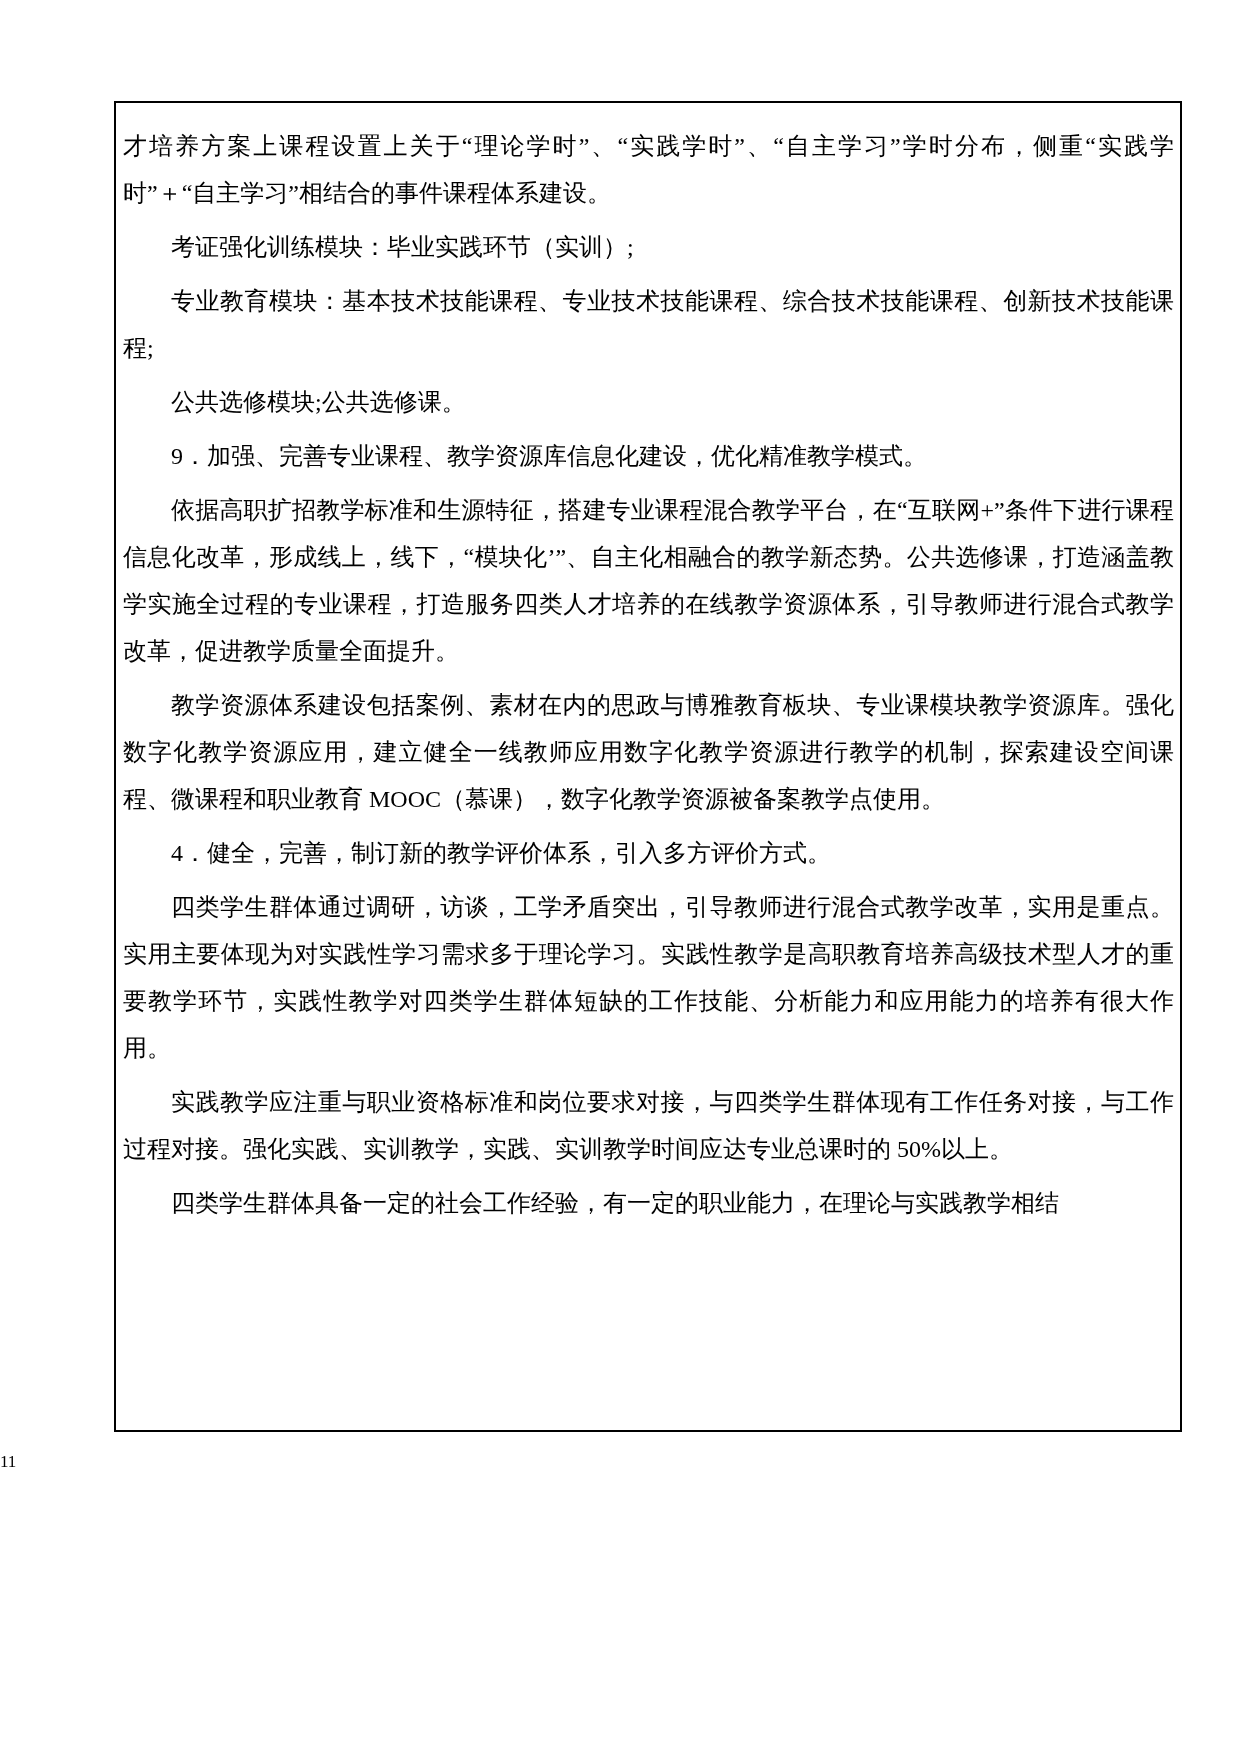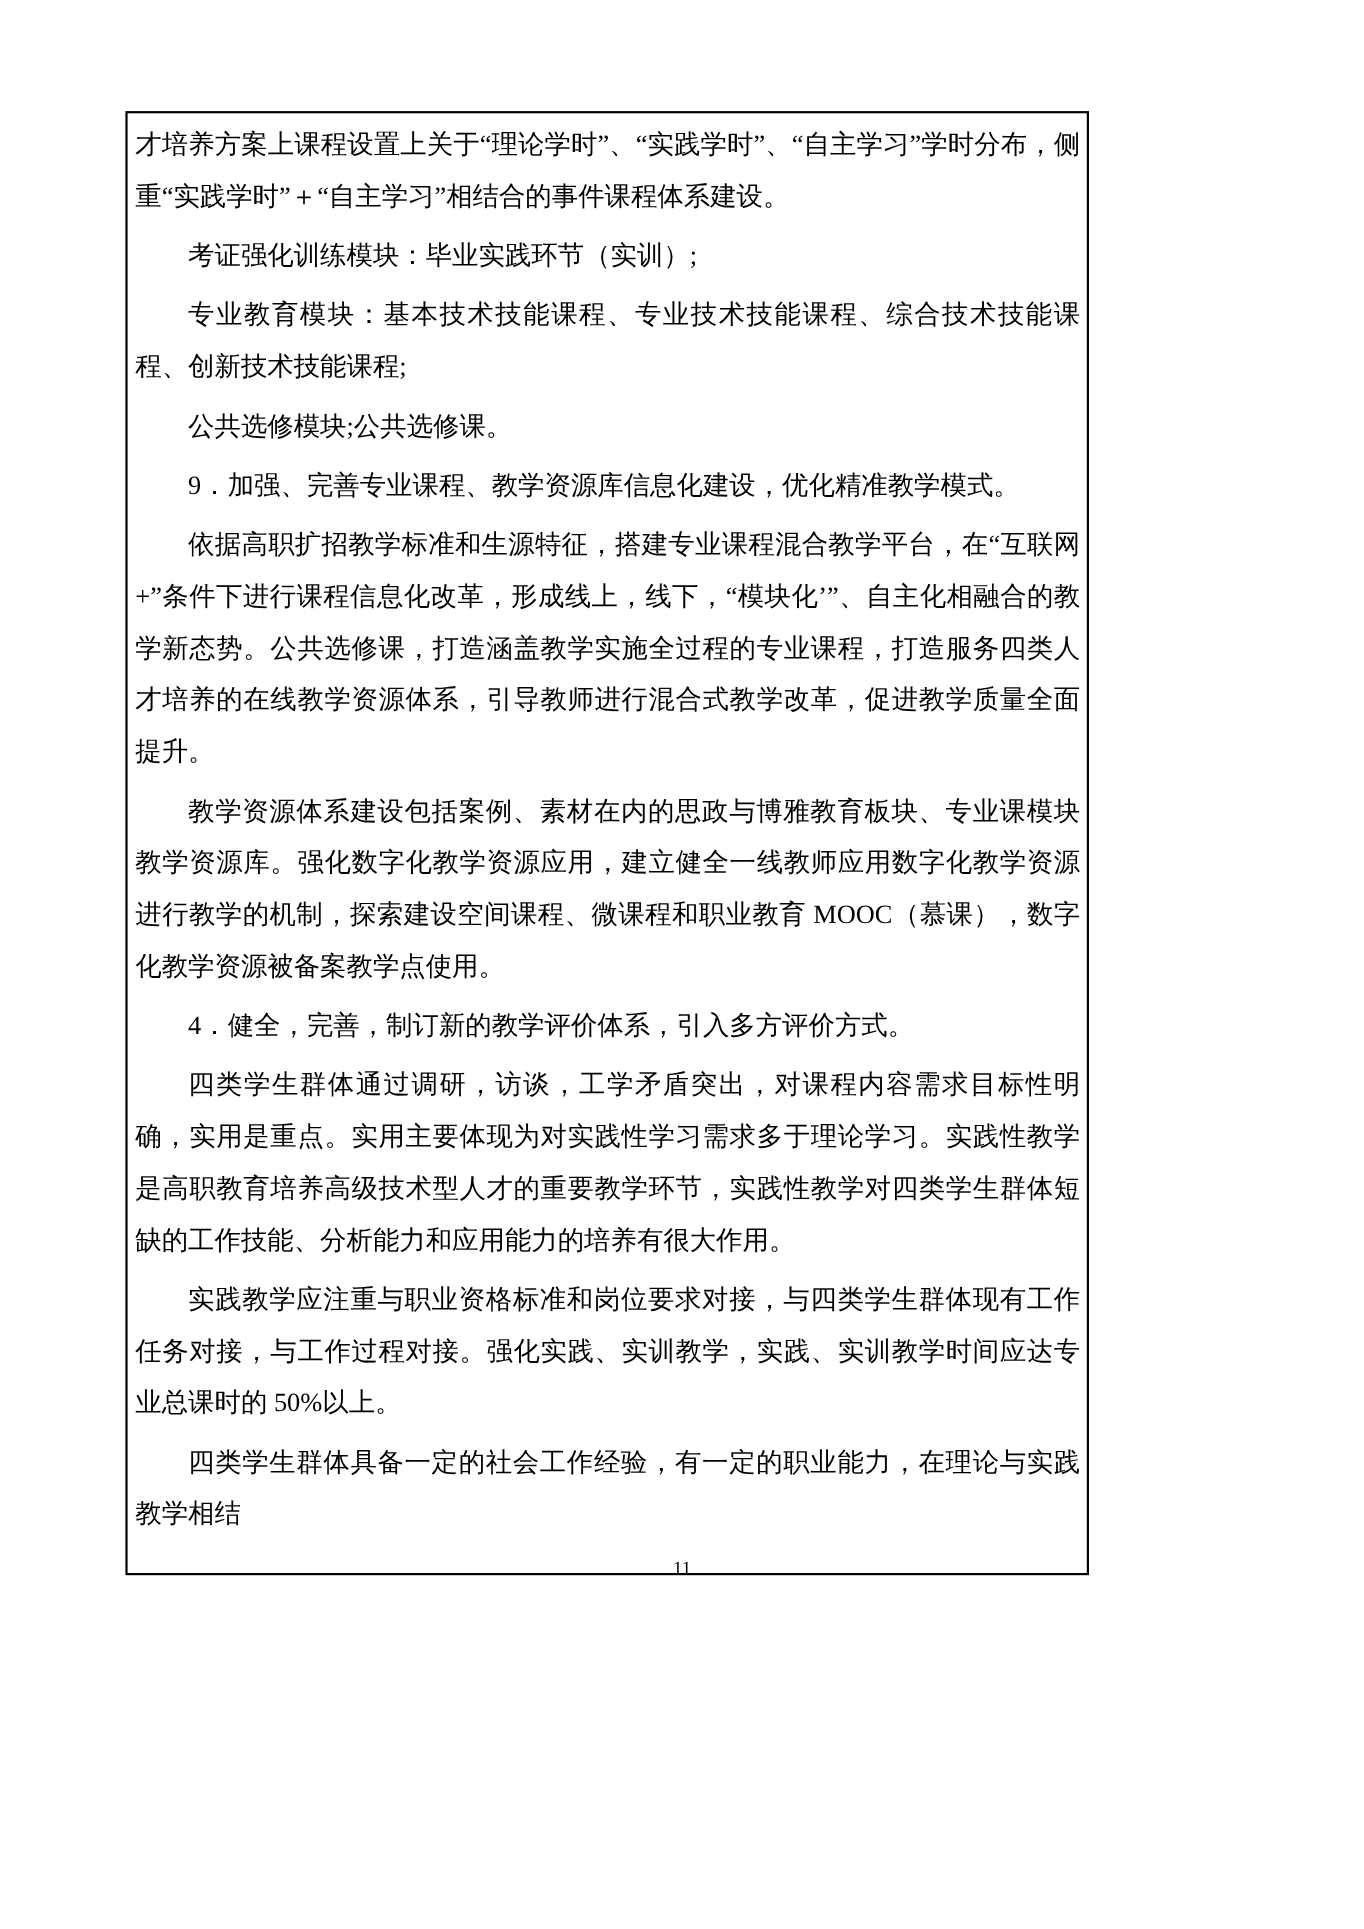--- a/index.html
+++ b/index.html
@@ -13,59 +13,59 @@
     height: 1754px;
     background: #ffffff;
     color: #000000;
     font-family: "Liberation Serif", "DejaVu Serif", serif;
     overflow: hidden;
   }
   .frame {
     position: absolute;
     left: 114px;
     top: 101px;
-    width: 876px;
+    width: 1068px;
     height: 1331px;
     box-sizing: border-box;
     border: 2px solid #000000;
-    padding: 6px 6px 0 7px;
+    padding: 20px 6px 0 7px;
     overflow: hidden;
   }
   .para {
     margin: 0 0 7px 0;
     font-size: 24px;
     line-height: 47px;
     text-align: justify;
     text-indent: 2em;
     word-break: break-all;
   }
   .para.no-indent {
     text-indent: 0;
   }
   .page-number {
     position: absolute;
     left: 0;
-    top: 1416px;
+    top: 1452px;
     width: 100%;
-    text-align: center;
+    text-align: left;
     font-size: 17px;
     color: #000000;
   }
 </style>
 </head>
 <body>
 
 <div class="page">
   <div class="frame">
     <p class="para no-indent">才培养方案上课程设置上关于“理论学时”、“实践学时”、“自主学习”学时分布，侧重“实践学时”＋“自主学习”相结合的事件课程体系建设。</p>
     <p class="para">考证强化训练模块：毕业实践环节（实训）;</p>
     <p class="para">专业教育模块：基本技术技能课程、专业技术技能课程、综合技术技能课程、创新技术技能课程;</p>
     <p class="para">公共选修模块;公共选修课。</p>
     <p class="para">9．加强、完善专业课程、教学资源库信息化建设，优化精准教学模式。</p>
     <p class="para">依据高职扩招教学标准和生源特征，搭建专业课程混合教学平台，在“互联网+”条件下进行课程信息化改革，形成线上，线下，“模块化’”、自主化相融合的教学新态势。公共选修课，打造涵盖教学实施全过程的专业课程，打造服务四类人才培养的在线教学资源体系，引导教师进行混合式教学改革，促进教学质量全面提升。</p>
     <p class="para">教学资源体系建设包括案例、素材在内的思政与博雅教育板块、专业课模块教学资源库。强化数字化教学资源应用，建立健全一线教师应用数字化教学资源进行教学的机制，探索建设空间课程、微课程和职业教育 MOOC（慕课），数字化教学资源被备案教学点使用。</p>
     <p class="para">4．健全，完善，制订新的教学评价体系，引入多方评价方式。</p>
-    <p class="para">四类学生群体通过调研，访谈，工学矛盾突出，对课程内容需求目标性明确，实用是重点。实用主要体现为对实践性学习需求多于理论学习。实践性教学是高职教育培养高级技术型人才的重要教学环节，实践性教学对四类学生群体短缺的工作技能、分析能力和应用能力的培养有很大作用。</p>
+    <p class="para">四类学生群体通过调研，访谈，工学矛盾突出，引导教师进行混合式教学改革，实用是重点。实用主要体现为对实践性学习需求多于理论学习。实践性教学是高职教育培养高级技术型人才的重要教学环节，实践性教学对四类学生群体短缺的工作技能、分析能力和应用能力的培养有很大作用。</p>
     <p class="para">实践教学应注重与职业资格标准和岗位要求对接，与四类学生群体现有工作任务对接，与工作过程对接。强化实践、实训教学，实践、实训教学时间应达专业总课时的 50%以上。</p>
     <p class="para">四类学生群体具备一定的社会工作经验，有一定的职业能力，在理论与实践教学相结</p>
   </div>
   <div class="page-number">11</div>
 </div>
 
 </body></html>

